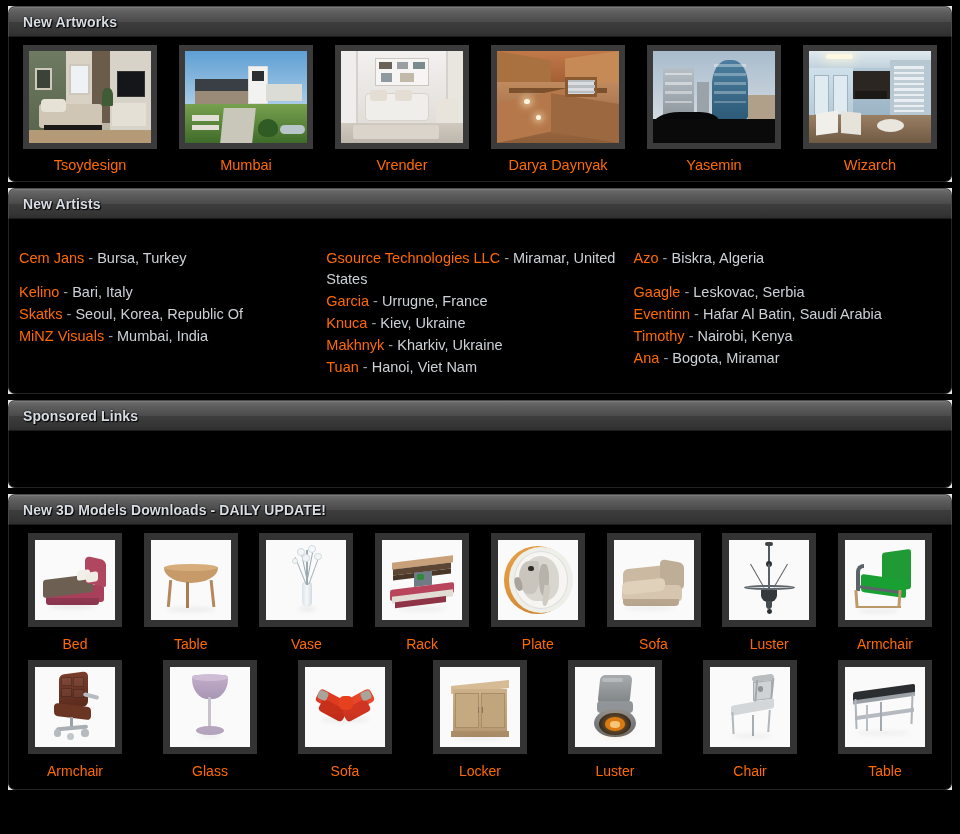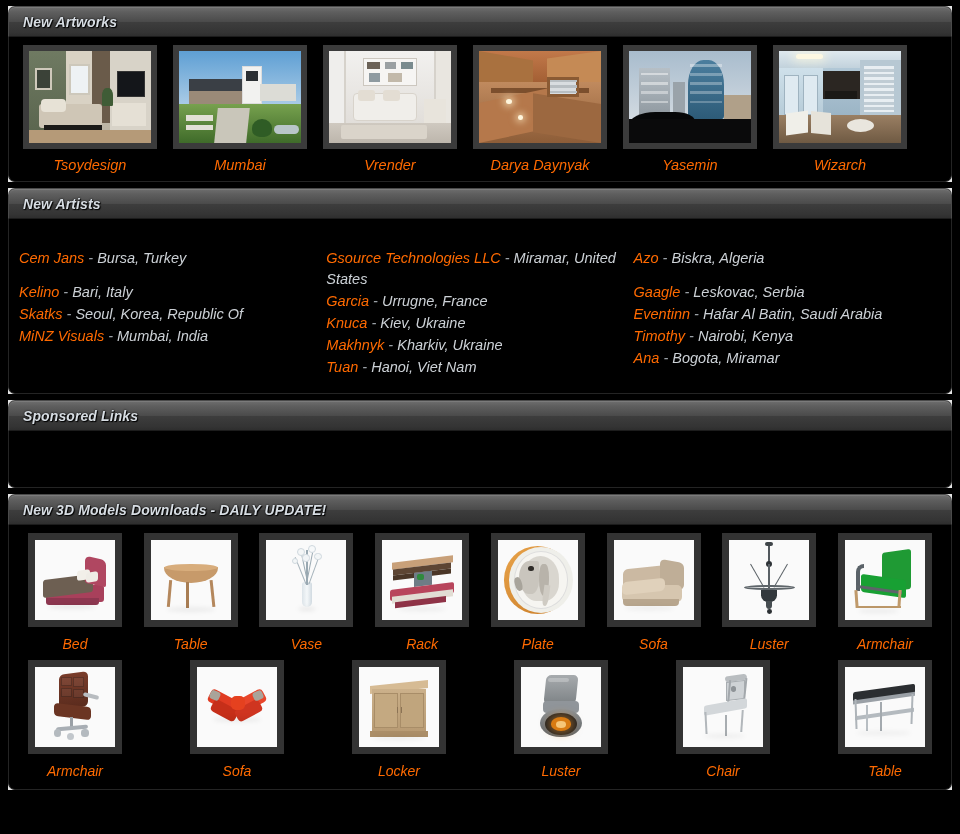--- a/index.html
+++ b/index.html
@@ -11,21 +11,21 @@
     overflow: hidden;
   }
   body {
     font-family: "Liberation Sans", sans-serif;
     color: #cfd4d8;
   }
 
   .page { width: 960px; height: 834px; position: relative; background:#000; }
 
   
-  .panel { margin: 6px 8px 0 8px; background: #e5e5e5; font-style: italic; }
+  .panel { margin: 6px 8px 0 8px; background: #e5e5e5; }
   .panel-header {
     height: 31px;
     border-radius: 7px 7px 0 0;
     background: linear-gradient(to bottom,
         #6e6e6e 0%, #5e5e5e 18%, #4a4a4a 52%,
         #3d3d3d 53%, #343434 88%, #2e2e2e 100%);
     border: 1px solid #4a4a4a;
     border-bottom: 1px solid #1c1c1c;
     display: flex;
     align-items: center;
@@ -43,20 +43,21 @@
     background: #000;
     border: 1px solid #242424;
     border-top: none;
     border-radius: 0 0 7px 7px;
   }
 
   
   .artworks-body { padding: 8px 6px 8px 6px; }
   .artworks-row {
     display: flex;
+    justify-content: space-between;
     align-items: flex-start;
   }
   .artwork-card {
     width: 150px;
     display: flex;
     flex-direction: column;
     align-items: center;
   }
   .art-frame {
     width: 134px; height: 104px;
@@ -456,20 +457,32 @@
                   <div class="sc" style="left: 24%; top: 78%; width: 9%; height: 9%; background: rgb(180, 186, 191); border-radius: 50%;"></div>
                   <div class="sc" style="left: 58%; top: 78%; width: 9%; height: 9%; background: rgb(180, 186, 191); border-radius: 50%;"></div>
                   <div class="sc" style="left: 40%; top: 82%; width: 9%; height: 9%; background: rgb(194, 199, 204); border-radius: 50%;"></div>
                 </div>
               </div>
               <a class="model-label">Armchair</a>
             </div>
             <div class="model-card">
               <div class="model-frame">
                 <div class="model-thumb">
+                  <div class="sc" style="left: 28%; top: 10%; width: 44%; height: 30%; background: linear-gradient(rgb(194, 174, 203), rgb(169, 150, 180)); border-radius: 4px 4px 48% 48% / 4px 4px 90% 90%;"></div>
+                  <div class="sc" style="left: 28%; top: 9%; width: 44%; height: 8%; background: rgb(207, 189, 214); border-radius: 50%;"></div>
+                  <div class="sc" style="left: 48%; top: 38%; width: 3%; height: 38%; background: rgb(200, 194, 205);"></div>
+                  <div class="sc" style="left: 33%; top: 74%; width: 34%; height: 11%; background: rgb(182, 165, 191); border-radius: 50%;"></div>
+                  <div class="sc" style="left: 35%; top: 85%; width: 30%; height: 4%; background: rgba(0, 0, 0, 0.06); filter: blur(2px); border-radius: 50%;"></div>
+                </div>
+              </div>
+              <a class="model-label">Glass</a>
+            </div>
+            <div class="model-card">
+              <div class="model-frame">
+                <div class="model-thumb">
                   <div class="sc" style="left: 14%; top: 34%; width: 36%; height: 18%; background: rgb(224, 59, 34); transform: rotate(28deg); border-radius: 4px;"></div>
                   <div class="sc" style="left: 50%; top: 34%; width: 36%; height: 18%; background: rgb(232, 70, 43); transform: rotate(-28deg); border-radius: 4px;"></div>
                   <div class="sc" style="left: 18%; top: 46%; width: 34%; height: 16%; background: rgb(198, 47, 25); transform: rotate(28deg); border-radius: 4px;"></div>
                   <div class="sc" style="left: 48%; top: 46%; width: 34%; height: 16%; background: rgb(207, 53, 32); transform: rotate(-28deg); border-radius: 4px;"></div>
                   <div class="sc" style="left: 42%; top: 36%; width: 18%; height: 18%; background: rgb(229, 65, 31); border-radius: 5px;"></div>
                   <div class="sc" style="left: 16%; top: 30%; width: 13%; height: 11%; background: rgb(169, 164, 154); border-radius: 3px; transform: rotate(24deg);"></div>
                   <div class="sc" style="left: 70%; top: 30%; width: 13%; height: 11%; background: rgb(169, 164, 154); border-radius: 3px; transform: rotate(-24deg);"></div>
                   <div class="sc" style="left: 20%; top: 62%; width: 60%; height: 7%; background: rgba(0, 0, 0, 0.06); filter: blur(2px); border-radius: 50%;"></div>
                 </div>
               </div>

